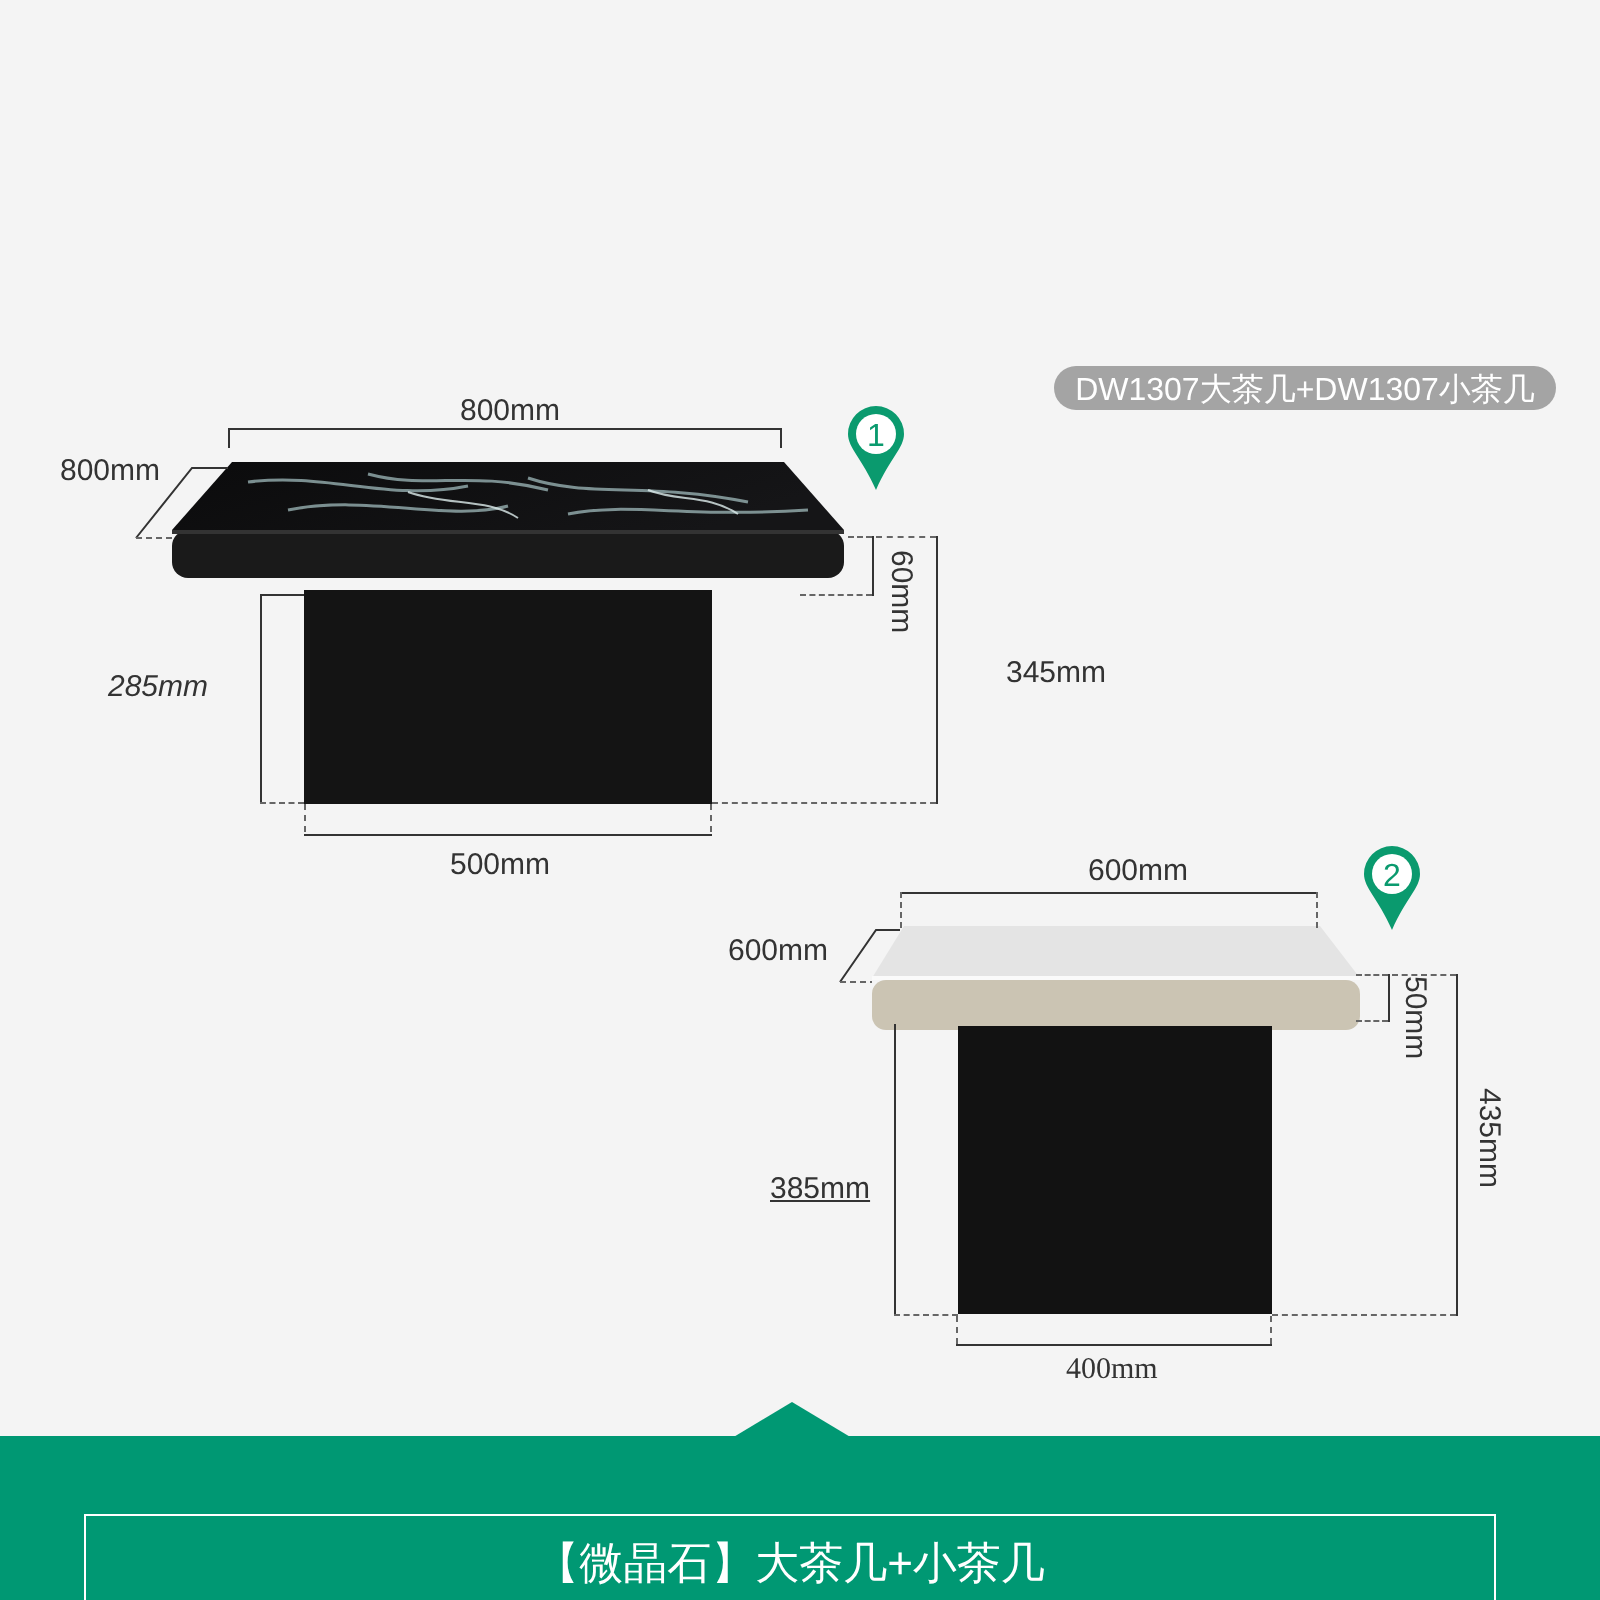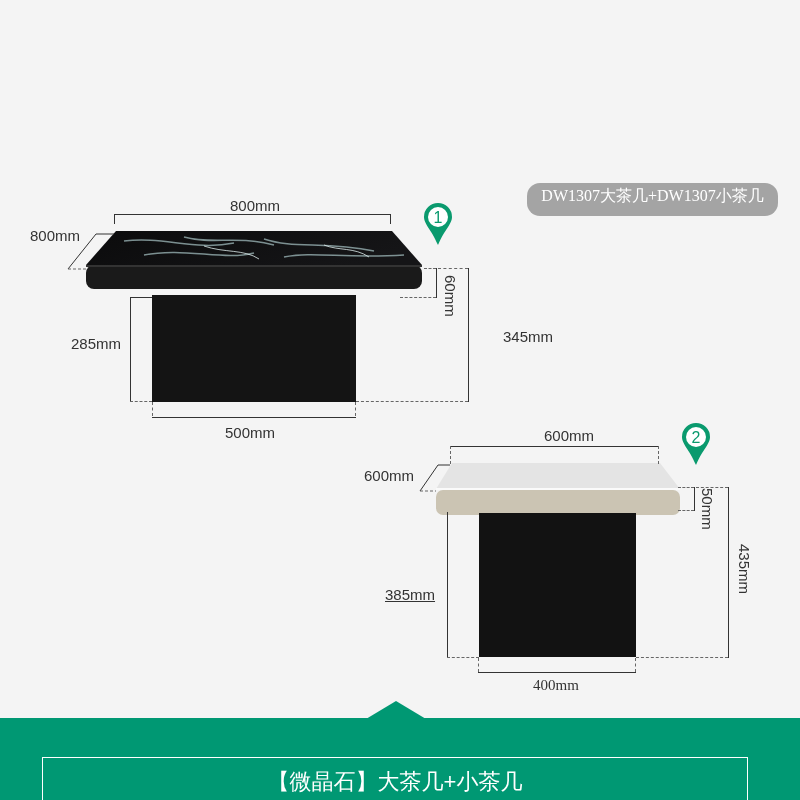--- a/index.html
+++ b/index.html
@@ -1,20 +1,20 @@
 <!DOCTYPE html>
 <html><head>
 <meta charset="utf-8">
 <style>
   html, body { margin:0; padding:0; }
   body { width:800px; height:800px; background:#f4f4f4; position:relative; overflow:hidden;
          font-family:"Liberation Sans", "DejaVu Sans", sans-serif; color:#333; }
   .abs { position:absolute; }
-  .badge { left:527px; top:183px; width:251px; height:33px; border-radius:13px; background:#a4a4a4;
-           color:#fff; font-size:16px; line-height:25px; text-align:center; white-space:nowrap;font-family:Liberation Serif, serif; }
+  .badge { left:527px; top:183px; width:251px; height:22px; border-radius:13px; background:#a4a4a4;
+           color:#fff; font-size:16px; line-height:25px; text-align:center; white-space:nowrap; }
   .dim { font-size:15px; color:#333; white-space:nowrap; line-height:16px; }
   .vtext { transform:rotate(90deg); transform-origin:left top; }
   .line { background:#333; }
   .dash-h { border-top:1px dashed #666; height:0; }
   .dash-v { border-left:1px dashed #666; width:0; }
   .pin { width:30px; height:44px; }
   .footer { left:0; top:718px; width:800px; height:82px; background:#009873; }
   .notch { left:366px; top:701px; width:0; height:0; border-left:30px solid transparent;
            border-right:30px solid transparent; border-bottom:18px solid #009873; }
   .footer-box { left:42px; top:757px; width:706px; height:49px; border:1px solid #fff; box-sizing:border-box;
@@ -66,21 +66,21 @@
   <div class="abs dim vtext" style="left:458px;top:275px;">60mm</div>
 
   <div class="abs dash-h" style="left:438px;top:268px;width:30px;"></div>
   <div class="abs dash-h" style="left:356px;top:401px;width:112px;"></div>
   <div class="abs line" style="left:468px;top:268px;width:1px;height:134px;"></div>
   <div class="abs dim" style="left:503px;top:329px;">345mm</div>
 
   <div class="abs line" style="left:130px;top:297px;width:1px;height:104px;"></div>
   <div class="abs line" style="left:130px;top:297px;width:22px;height:1px;"></div>
   <div class="abs dash-h" style="left:130px;top:401px;width:22px;"></div>
-  <div class="abs dim" style="left:71px;top:336px;">285mm</div>
+  <div class="abs dim" style="left:54px;top:336px;font-style:italic;">285mm</div>
 
   <div class="abs dash-v" style="left:152px;top:402px;height:14px;"></div>
   <div class="abs dash-v" style="left:355px;top:402px;height:14px;"></div>
   <div class="abs line" style="left:152px;top:417px;width:204px;height:1px;"></div>
   <div class="abs dim" style="left:225px;top:425px;">500mm</div>
 </div>
 
 <div>
   <svg class="abs pin" style="left:681px;top:422px;" viewBox="0 0 30 44">
     <path d="M15 1 A14 14 0 0 1 29 15 C29 22 22 27 15 43 C8 27 1 22 1 15 A14 14 0 0 1 15 1 Z" fill="#0a9a6e"></path>

